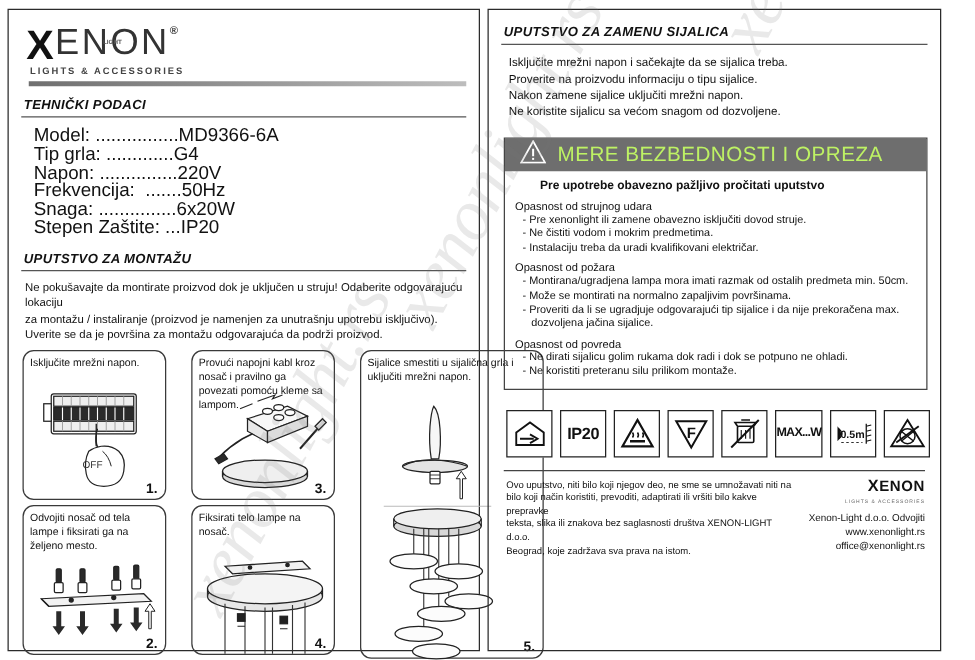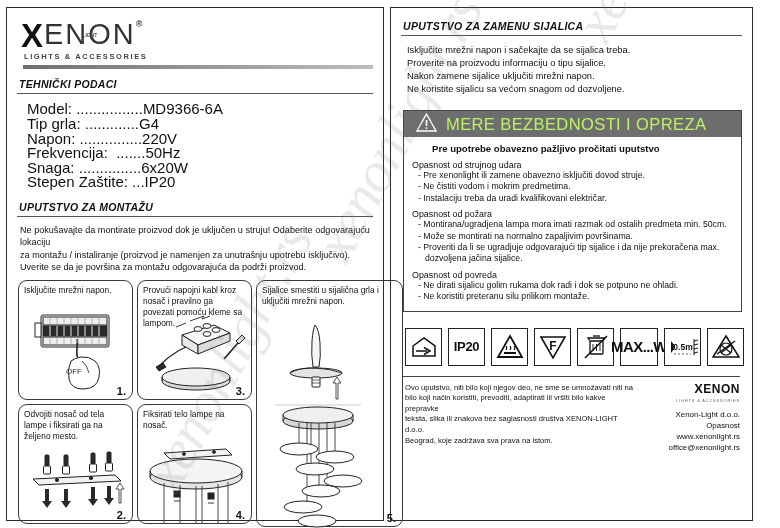--- a/index.html
+++ b/index.html
@@ -65,21 +65,21 @@
   
   .specs { margin:8px 0 0 12px; }
   .spec-row { font-size:15px; line-height:14.6px; display:flex; }
   .spec-label { white-space:pre; }
   .spec-val { }
 
   
   .intro { font-size:9.1px; line-height:12.4px; margin:7px 4px 0 5px; }
 
   
-  .steps { position:relative; margin:6px 2px 0 3px; display:flex; gap:4px; }
+  .steps { position:relative; margin:6px 2px 0 3px; display:flex; gap:20px; }
   .steps-col { display:flex; flex-direction:column; gap:4px; }
   .step {
     border:1px solid #3a3a3a; border-radius:9px;
     position:relative; background:transparent;
     padding:4px 5px 0 5px;
   }
   .step-cap { font-size:8.4px; line-height:11px; }
   .step-num { position:absolute; right:6px; bottom:2px; font-size:11px; font-weight:bold; }
   .step-art { position:absolute; left:0; right:0; bottom:2px; top:0; pointer-events:none; }
   .w-small { width:115px; height:120px; }
@@ -96,21 +96,21 @@
   .warn-lead { font-size:9.6px; font-weight:bold; margin-bottom:6px;padding-left:20px; }
   .hz-title { font-size:8.9px; margin-top:5px; }
   .hz-item { font-size:8.7px; line-height:11.4px; margin-left:6px; }
   .hz-cont { font-size:8.7px; line-height:11.4px; margin-left:13px; }
 
   
   .symrow { display:flex; gap:6px; margin:16px 0 0 6px; align-items:center; }
   .sym { width:38px; height:38px; border:1.4px solid #222; display:flex;
          align-items:center; justify-content:center; background:#fff; }
   .sym-txt { font-size:13px; font-weight:bold; letter-spacing:-0.3px; }
-  .sym-maxw { font-size:15px; font-weight:bold; letter-spacing:-0.6px; }
+  .sym-maxw { font-size:10px; font-weight:bold; letter-spacing:-0.6px; }
 
   .foot-rule { height:1px; background:#444; margin:10px 4px 0 4px; }
   .footer { display:flex; margin:6px 4px 0 6px; gap:10px; }
   .foot-left { font-size:7.6px; line-height:10.6px; width:230px; }
   .foot-right { font-size:7.9px; line-height:11px; text-align:right; flex:1; }
   .foot-logo { font-size:12px; font-weight:bold; letter-spacing:0.5px; }
   .foot-logo .fl-x { font-size:13px; }
   .foot-logo-sub { font-size:4px; letter-spacing:0.8px; color:#666; margin-bottom:3px; }
 </style>
 </head>
@@ -503,21 +503,21 @@
         <div>Ovo uputstvo, niti bilo koji njegov deo, ne sme se umnožavati niti na</div>
         <div>bilo koji način koristiti, prevoditi, adaptirati ili vršiti bilo kakve prepravke</div>
         <div>teksta, slika ili znakova bez saglasnosti društva XENON-LIGHT d.o.o.</div>
         <div>Beograd, koje zadržava sva prava na istom.</div>
       </div>
       <div class="foot-right">
         <div class="foot-logo">
           <span class="fl-x">X</span><span>ENON</span>
         </div>
         <div class="foot-logo-sub">LIGHTS &amp; ACCESSORIES</div>
-        <div>Xenon-Light d.o.o. Opasnost</div>
+        <div>Xenon-Light d.o.o. Odvojiti</div>
         <div>www.xenonlight.rs</div>
         <div>office@xenonlight.rs</div>
       </div>
     </div>
 
   </div>
 
   <div class="watermark">
     <div class="wm-text wm1">xenonlight.rs</div>
     <div class="wm-text wm2">xenonlight.rs</div>

